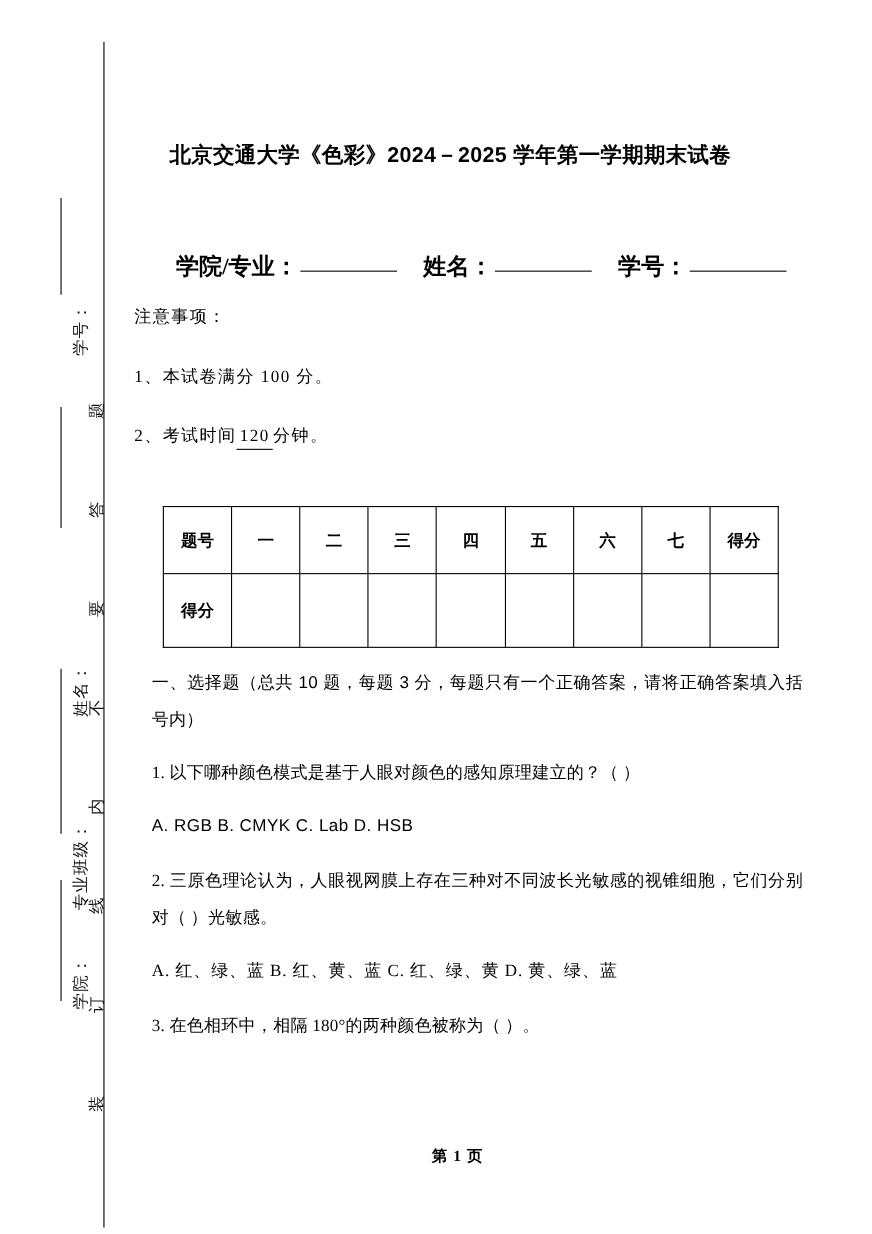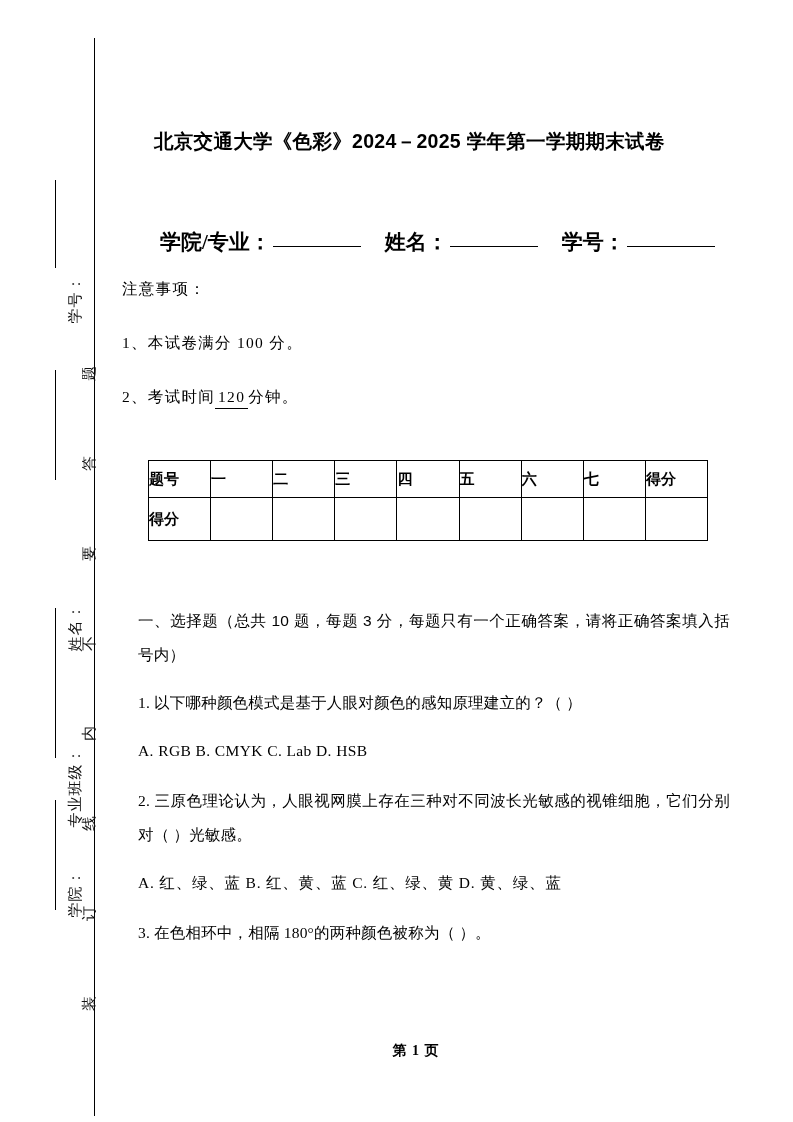--- a/index.html
+++ b/index.html
@@ -130,25 +130,26 @@
   #score-table {
     position: absolute;
     left: 26px;
     top: 460px;
     border-collapse: collapse;
     table-layout: fixed;
     width: 560px;
   }
   #score-table td, #score-table th {
     border: 1.4px solid #000;
+    text-align: center;
     vertical-align: middle;
     font-family: "Liberation Sans", "DejaVu Sans", sans-serif;
     font-weight: bold;
     font-size: 15px;
-    padding: 0;
+    padding: 12px;
   }
   #score-table col.label-col { width: 62px; }
   #score-table tr.head-row td { height: 36px; }
   #score-table tr.body-row td { height: 42px; }
 
   
   #questions { position: absolute; left: 16px; top: 604px; width: 592px; }
   .section-heading {
     font-family: "Liberation Sans", "DejaVu Sans", sans-serif;
     font-size: 15.5px;
@@ -161,21 +162,21 @@
   .question-stem {
     font-family: Liberation Serif, serif;
     font-size: 15.5px;
     line-height: 34px;
     letter-spacing: 0.2px;
     margin-bottom: 16px;
     text-align: justify;
     text-align-last: left;
   }
   .question-options {
-    font-family: Liberation Serif, serif;
+    font-family: Liberation Sans, sans-serif;
     font-size: 15.5px;
     line-height: 30px;
     letter-spacing: 0.4px;
     margin-bottom: 18px;
   }
   .question-options.cjk {
     font-family: "Liberation Serif", "DejaVu Serif", serif;
     letter-spacing: 0.8px;
   }
 

